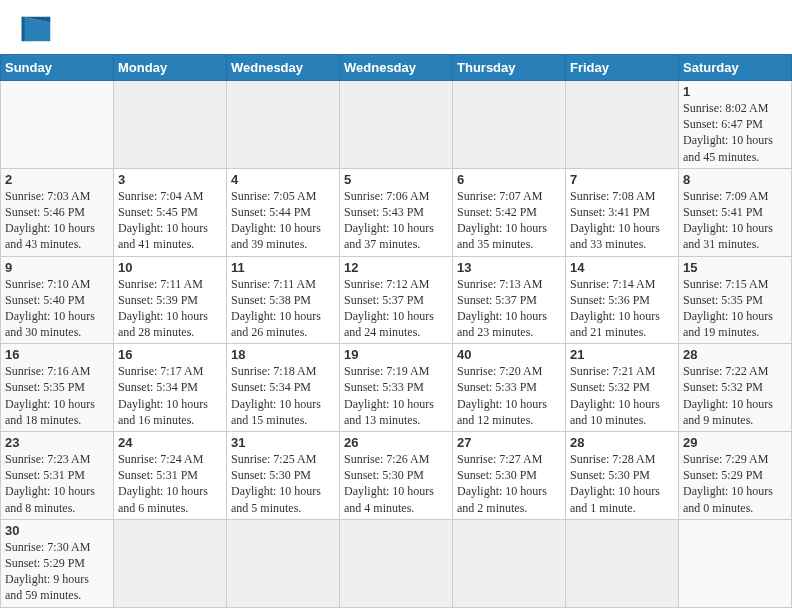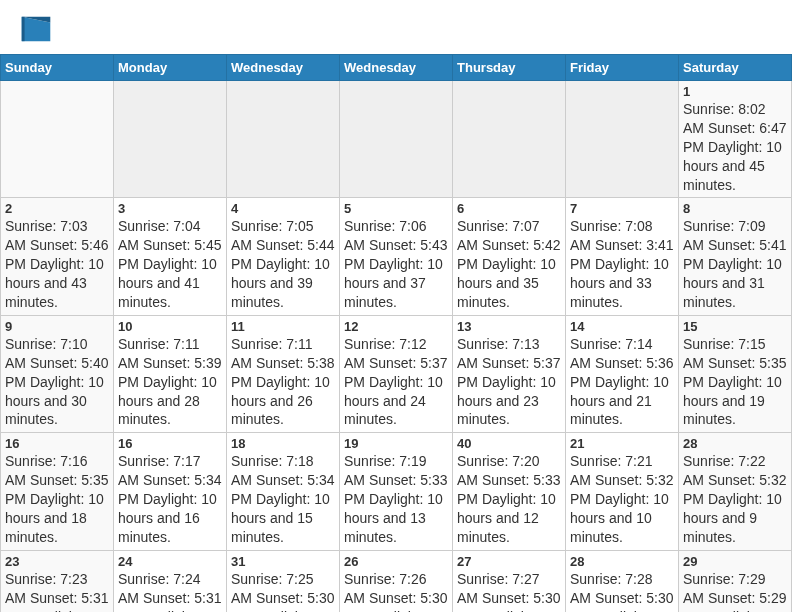--- a/index.html
+++ b/index.html
@@ -81,23 +81,24 @@
       background: #f0f0f0;
     }
     .day-num {
       font-size: 13px;
       font-weight: bold;
       color: #333;
       display: block;
       margin-bottom: 1px;
     }
     .day-info {
-      font-size: 14px;
+      font-size: 12px;
       color: #333;
       line-height: 1.35;
+      font-family: Liberation Serif, serif;
     }
     .calendar tr td:first-child {
       background: #f9f9f9;
     }
     .calendar tr td:last-child {
       background: #f9f9f9;
     }
     
     .calendar td.empty {
       background: #efefef;
@@ -322,15 +323,29 @@
 Sunset: 5:30 PM
 Daylight: 10 hours and 1 minute.</div>
           </td>
           <td>
             <span class="day-num">29</span>
             <div class="day-info">Sunrise: 7:29 AM
 Sunset: 5:29 PM
 Daylight: 10 hours and 0 minutes.</div>
           </td>
         </tr>
+        <tr>
+          <td>
+            <span class="day-num">30</span>
+            <div class="day-info">Sunrise: 7:30 AM
+Sunset: 5:29 PM
+Daylight: 9 hours and 59 minutes.</div>
+          </td>
+          <td class="empty"></td>
+          <td class="empty"></td>
+          <td class="empty"></td>
+          <td class="empty"></td>
+          <td class="empty"></td>
+          <td class="empty"></td>
+        </tr>
       </tbody>
   </table>
 </div>
 
 </body></html>

